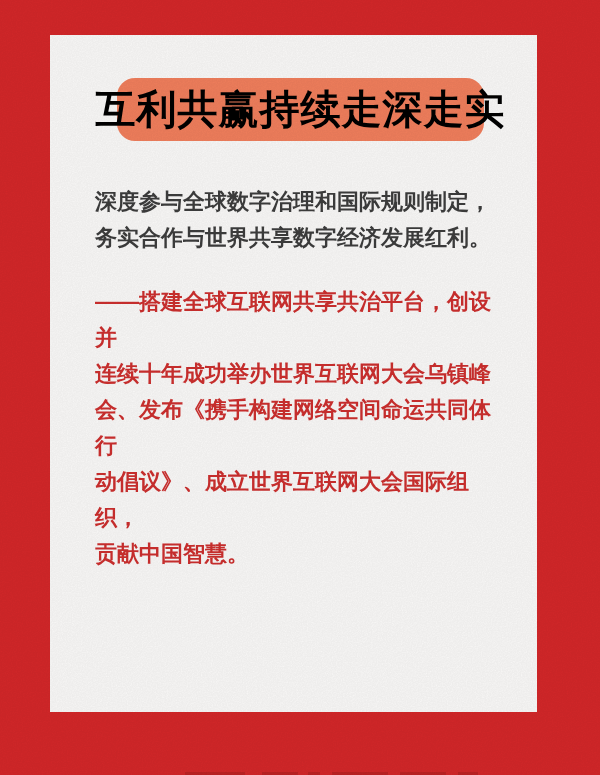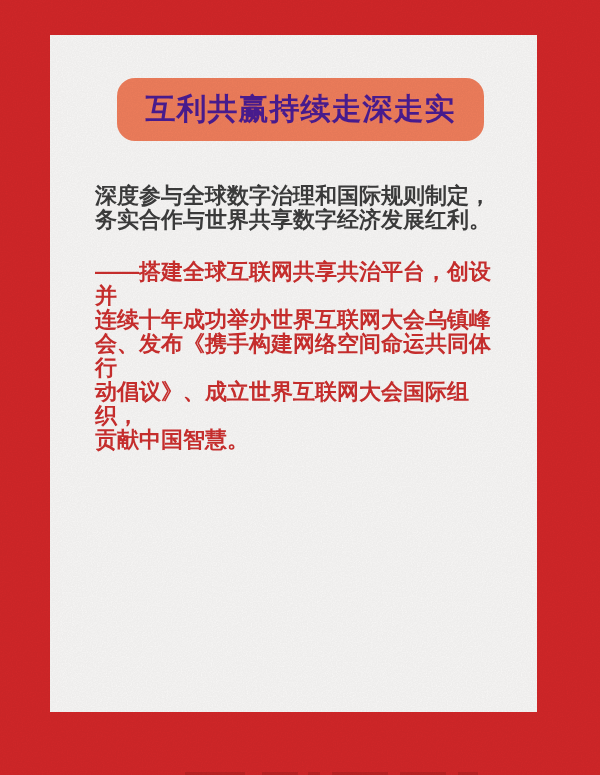--- a/index.html
+++ b/index.html
@@ -21,33 +21,33 @@
     z-index: 1;
   }
   .banner {
     position: absolute; left: 67px; top: 43px;
     width: 367px; height: 63px;
     background: #F5815E;
     border-radius: 18px;
     display: flex; align-items: center; justify-content: center;
   }
   .banner-title {
-    color: #4c1d95;
-    font-size: 30px;
+    color: #000000;
+    font-size: 40px;
     font-weight: bold;
     letter-spacing: 1px;
     white-space: nowrap;
   }
   .content {
     position: absolute; left: 45px; top: 149px; width: 400px;
   }
   .content p {
     font-size: 22px;
     font-weight: bold;
-    line-height: 24px;
+    line-height: 36px;
     white-space: pre-line;
     letter-spacing: 0;
   }
   .intro-paragraph { color: #3E3E3E; margin-bottom: 28px; }
   .red-paragraph   { color: #D0302F; }
   .red-paragraph.first { margin-bottom: 42px; }
   .bottom-crop-marks {
     position: absolute; left: 0; bottom: 0; width: 600px; height: 4px;
     z-index: 2;
   }

